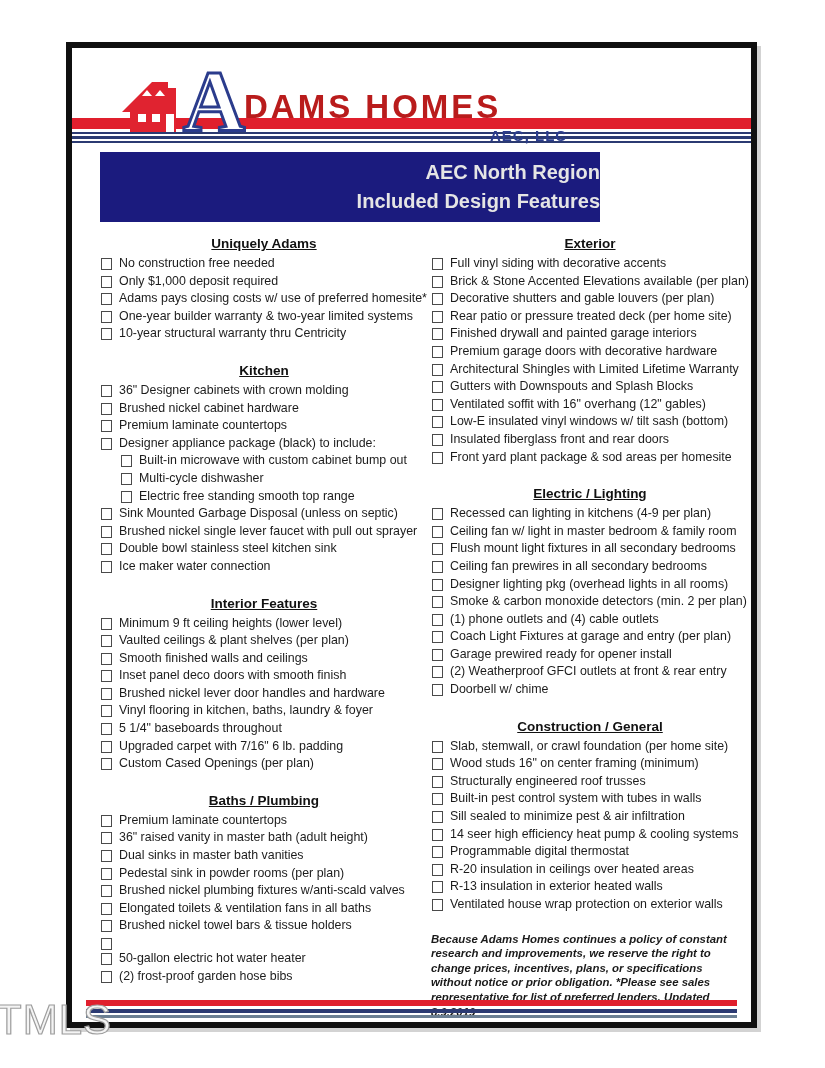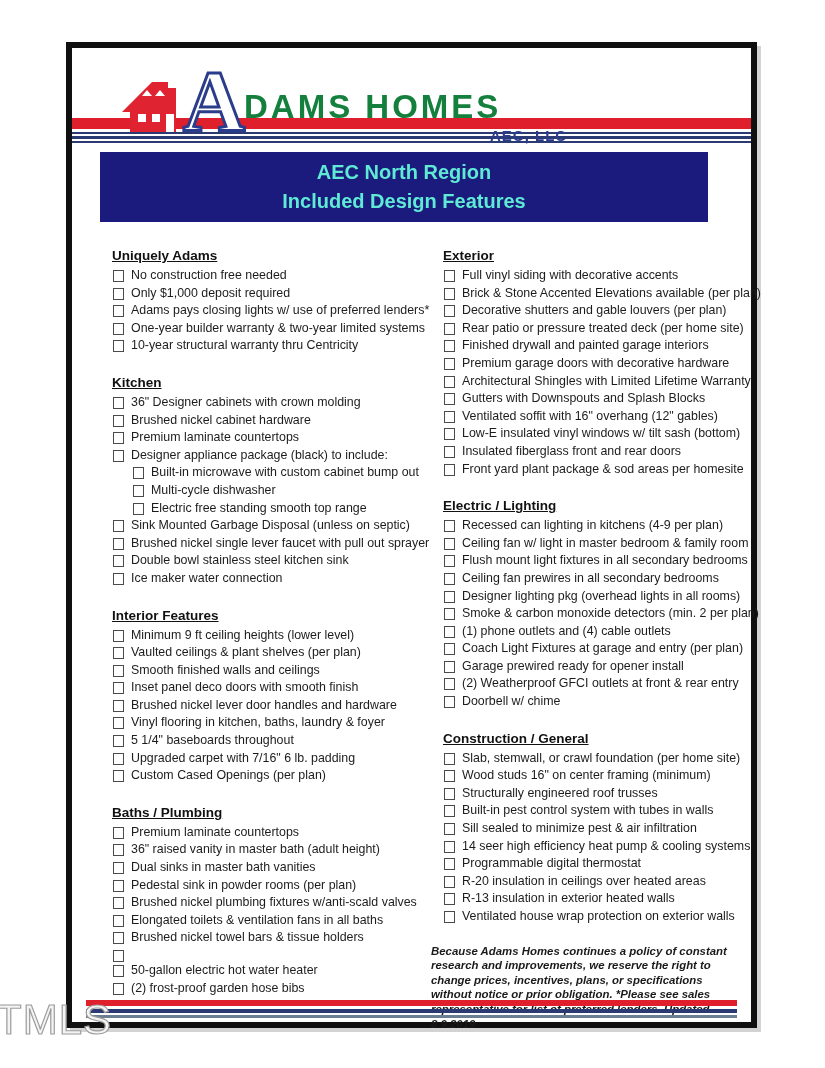--- a/index.html
+++ b/index.html
@@ -15,38 +15,38 @@
   
   .stripe-red-top{position:absolute;left:0;right:0;top:70px;height:11px;background:#e01f2d;z-index:1;}
   .bluel{position:absolute;left:0;right:0;background:#2b3a72;z-index:1;}
   .bl1{top:84px;height:2px;} .bl2{top:88px;height:3px;} .bl3{top:93px;height:2px;}
   
   .logo-row{position:absolute;left:0;top:0;width:100%;height:100px;z-index:2;}
   .house{position:absolute;left:50px;top:26px;}
   .bigA{position:absolute;left:108px;top:6px;}
   .brand{
     position:absolute;left:172px;top:40px;
-    font-size:33px;font-weight:bold;letter-spacing:3px;color:#15803d;white-space:nowrap;
+    font-size:33px;font-weight:bold;letter-spacing:3px;color:#b91c1c;white-space:nowrap;
   }
   .brand-suffix{
     position:absolute;left:418px;top:53px;
     font-size:15px;font-weight:bold;letter-spacing:1px;color:#2b3c8c;white-space:nowrap;margin-top:26px;
   }
   
   .banner{
-    position:absolute;left:28px;top:104px;width:608px;height:70px;background:#1b1b7e;
-    color:#5eead4;text-align:center;z-index:2;
+    position:absolute;left:28px;top:104px;width:500px;height:70px;background:#1b1b7e;
+    color:#e5e5e5;text-align:right;z-index:2;
   }
   .banner .b1,.banner .b2{font-weight:bold;font-size:20px;line-height:29px;}
   .banner .b1{margin-top:6px;}
   
   .col{position:absolute;top:188px;}
   .col-left{left:28px;width:328px;}
   .col-right{left:359px;width:318px;}
-  .section{margin:12px;}
+  .section{margin:0;text-align:center;}
   .heading{
     font-size:13.5px;font-weight:bold;text-decoration:underline;color:#111;
     margin:0 0 4px 0;white-space:nowrap;
   }
   .section + .section .heading{margin-top:20px;}
   .item{display:flex;align-items:flex-start;line-height:17.6px;font-size:12.4px;white-space:nowrap;color:#1c1c1c;}
   .item .cb{
     flex:none;width:9px;height:10px;border:1px solid #4a4a4a;background:#fff;
     display:inline-block;margin:3px 7px 0 1px;
   }
@@ -108,21 +108,21 @@
           <div class="item">
             <span class="cb"></span>
             <span class="txt">No construction free needed</span>
           </div>
           <div class="item">
             <span class="cb"></span>
             <span class="txt">Only $1,000 deposit required</span>
           </div>
           <div class="item">
             <span class="cb"></span>
-            <span class="txt">Adams pays closing lights w/ use of preferred lenders*</span>
+            <span class="txt">Adams pays closing costs w/ use of preferred homesite*</span>
           </div>
           <div class="item">
             <span class="cb"></span>
             <span class="txt">One-year builder warranty &amp; two-year limited systems</span>
           </div>
           <div class="item">
             <span class="cb"></span>
             <span class="txt">10-year structural warranty thru Centricity</span>
           </div>
         </div>

